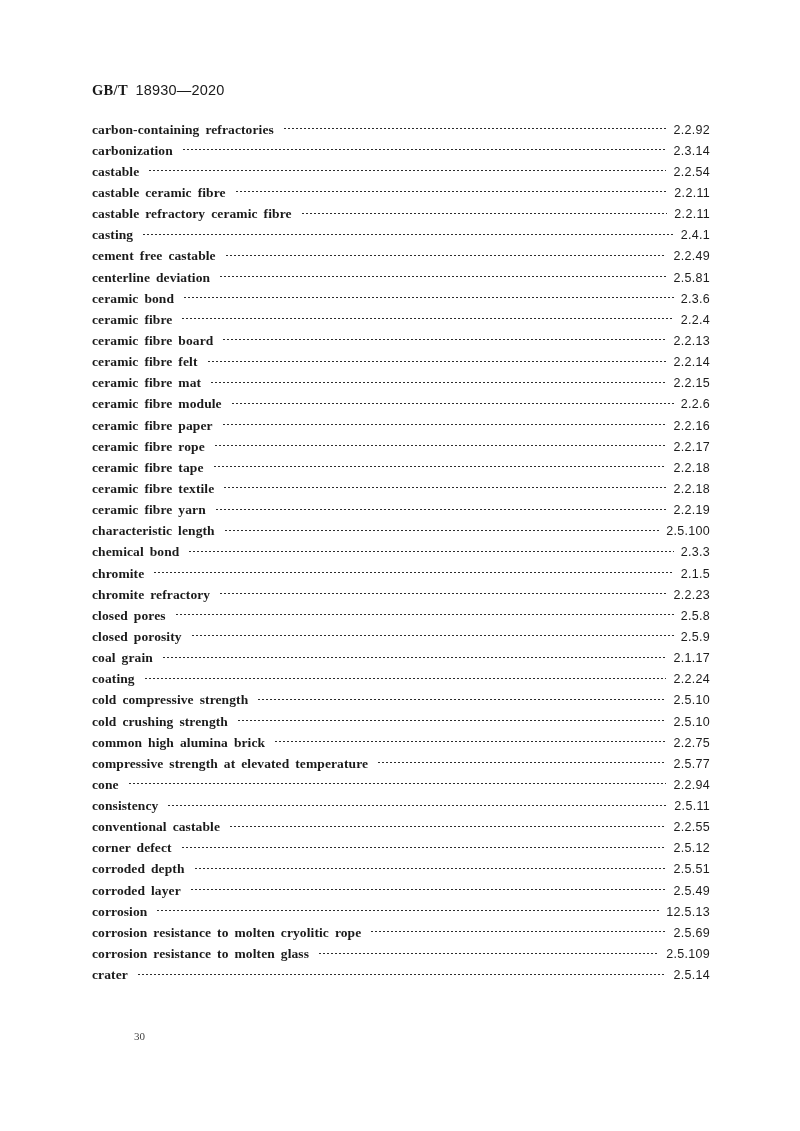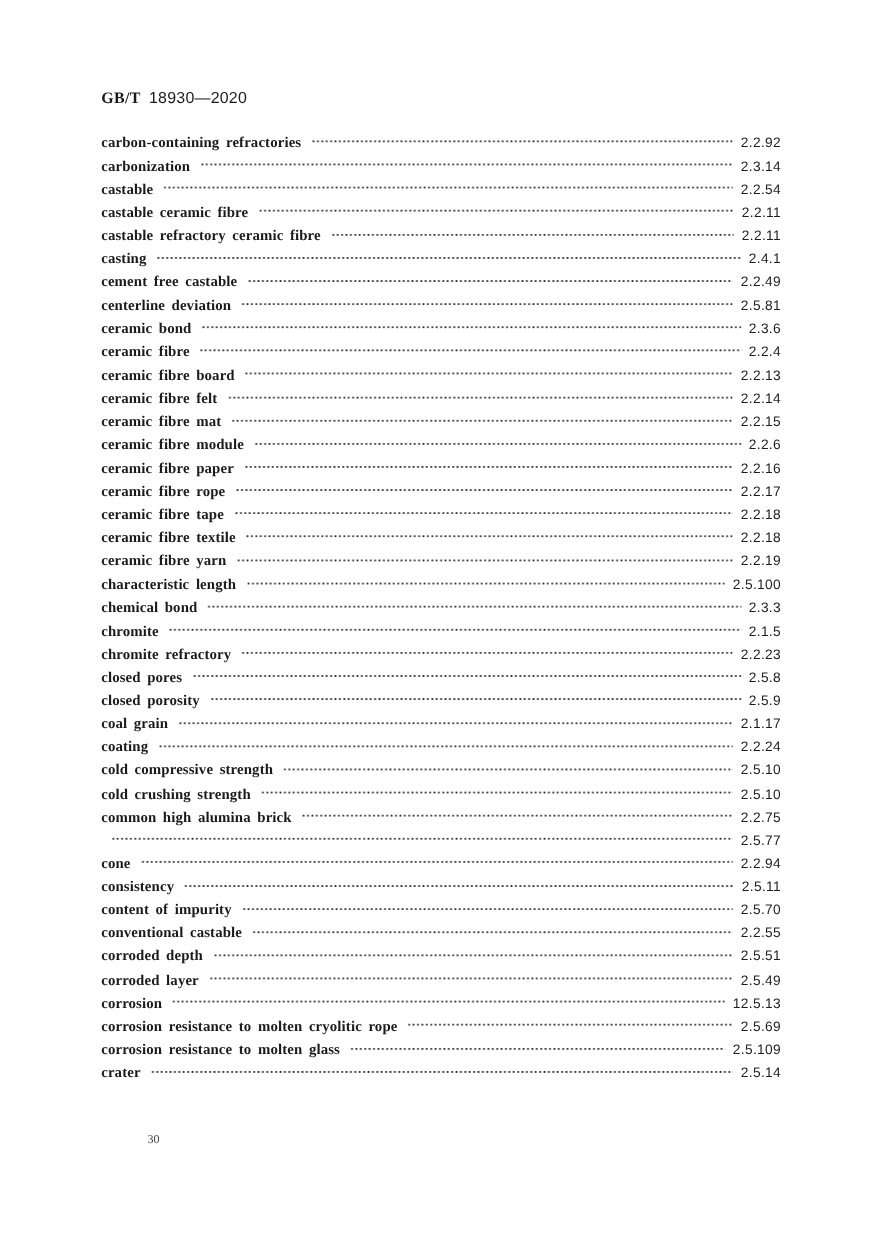--- a/index.html
+++ b/index.html
@@ -244,44 +244,45 @@
     <span class="term">cold crushing strength</span>
     <span class="leader"></span>
     <span class="ref">2.5.10</span>
   </div>
       <div class="index-row">
     <span class="term">common high alumina brick</span>
     <span class="leader"></span>
     <span class="ref">2.2.75</span>
   </div>
       <div class="index-row">
+    <span class="term">compressive strength at elevated temperature</span>
     <span class="leader"></span>
     <span class="ref">2.5.77</span>
   </div>
       <div class="index-row">
     <span class="term">cone</span>
     <span class="leader"></span>
     <span class="ref">2.2.94</span>
   </div>
       <div class="index-row">
     <span class="term">consistency</span>
     <span class="leader"></span>
     <span class="ref">2.5.11</span>
   </div>
       <div class="index-row">
-    <span class="term">content of impurity</span>
-    <span class="leader"></span>
-    <span class="ref">2.5.70</span>
-  </div>
-      <div class="index-row">
     <span class="term">conventional castable</span>
     <span class="leader"></span>
     <span class="ref">2.2.55</span>
   </div>
       <div class="index-row">
+    <span class="term">corner defect</span>
+    <span class="leader"></span>
+    <span class="ref">2.5.12</span>
+  </div>
+      <div class="index-row">
     <span class="term">corroded depth</span>
     <span class="leader"></span>
     <span class="ref">2.5.51</span>
   </div>
       <div class="index-row">
     <span class="term">corroded layer</span>
     <span class="leader"></span>
     <span class="ref">2.5.49</span>
   </div>
       <div class="index-row">

